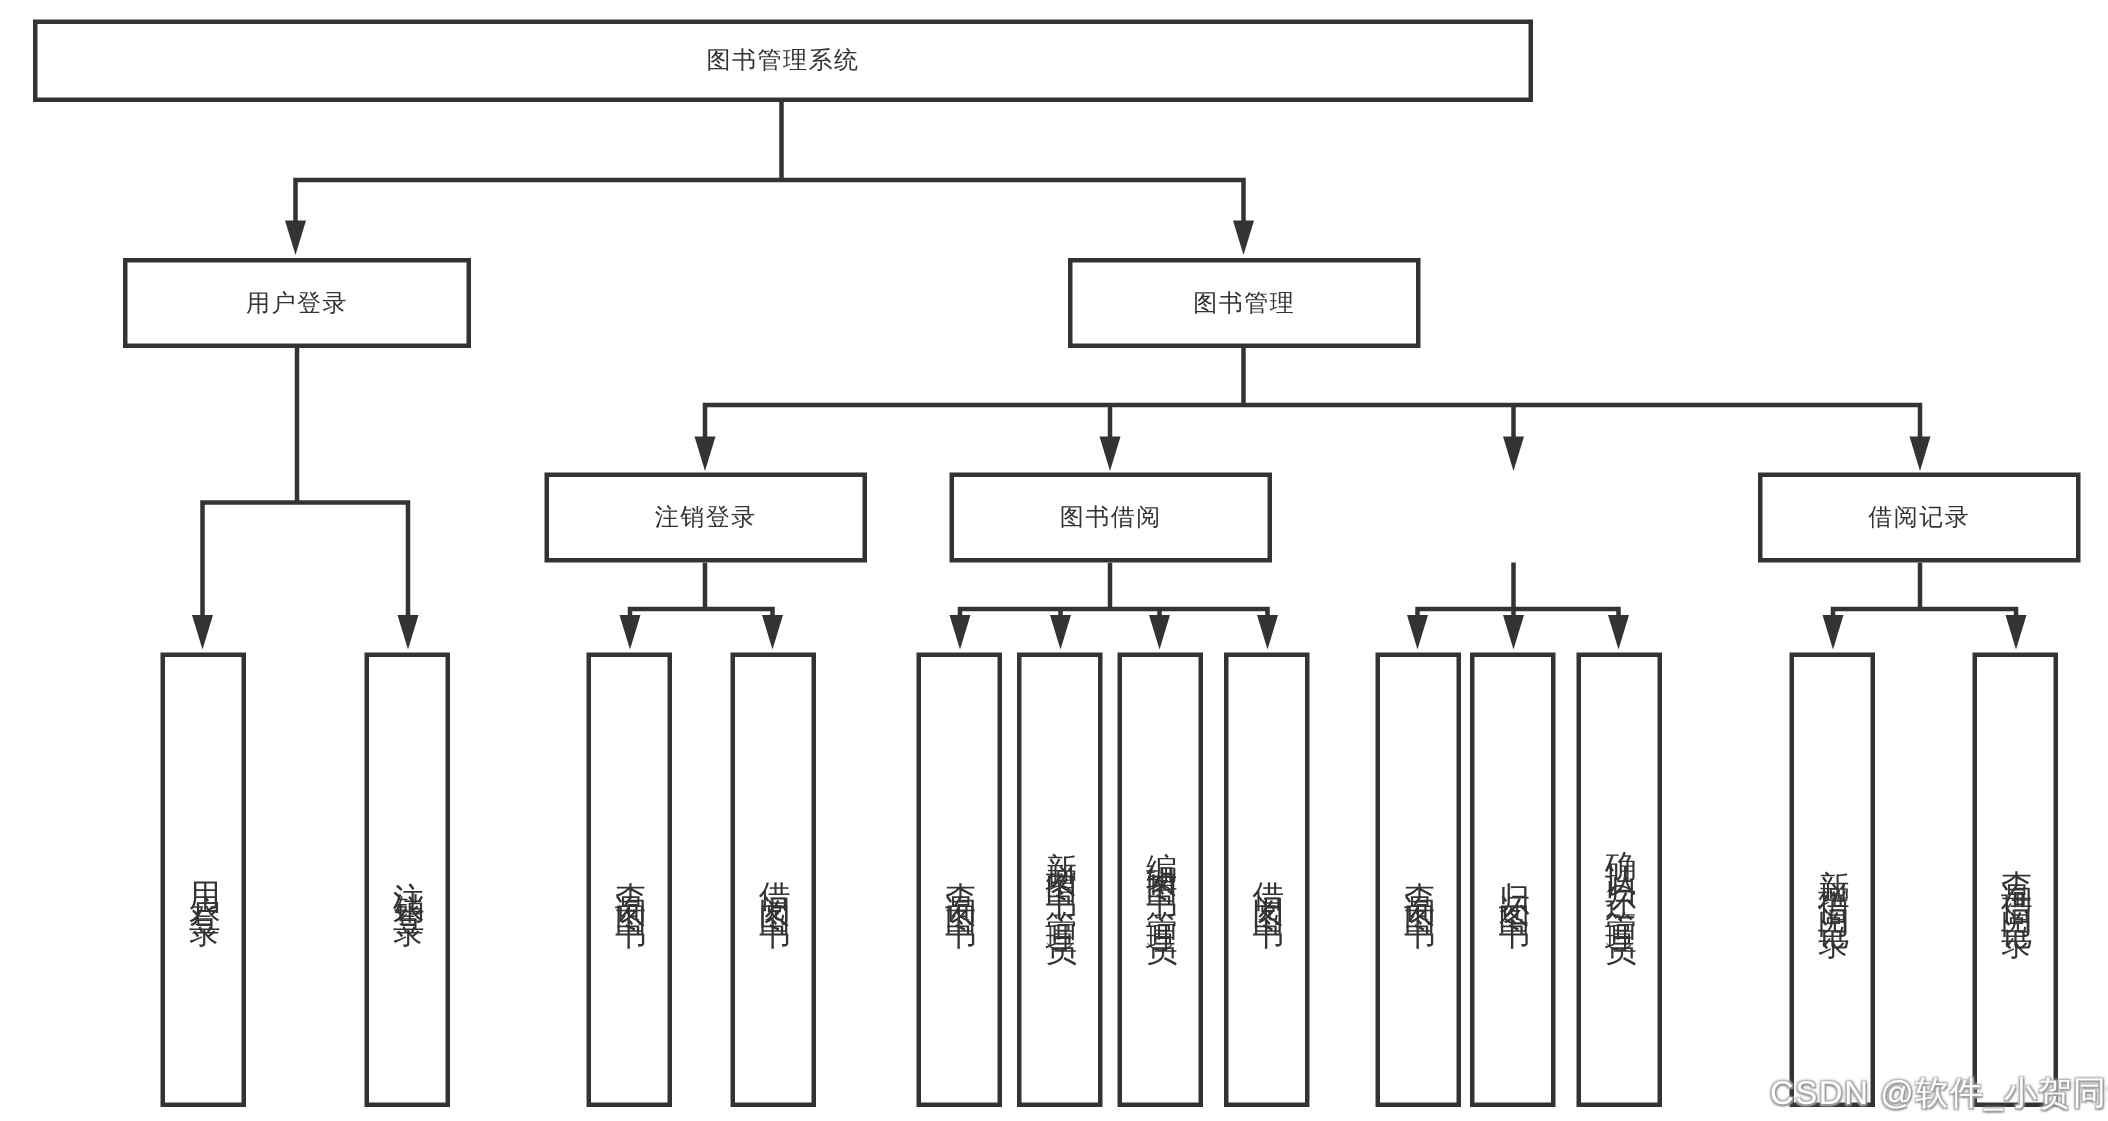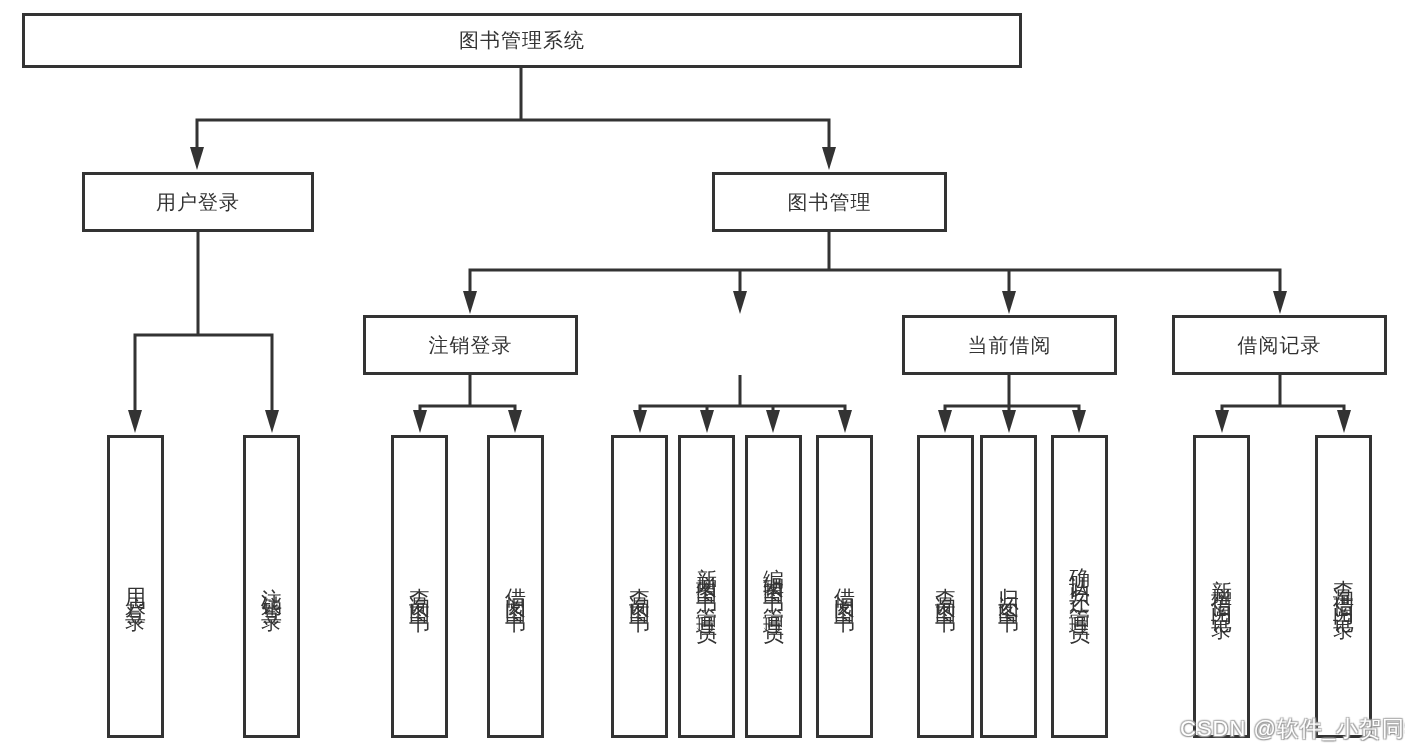--- a/index.html
+++ b/index.html
@@ -28,21 +28,21 @@
     box-sizing: border-box;
     border: 3px solid #333333;
     background: #ffffff;
     color: #333333;
     display: flex;
     align-items: center;
     justify-content: center;
     text-align: center;
   }
   .node.h span {
-    font-size: 20px;
+    font-size: 16px;
     letter-spacing: 1px;
     white-space: nowrap;
   }
   .node.root { left: 22px; top: 13px; width: 1000px; height: 55px; }
   .node.lvl2 { top: 172px; height: 60px; }
   .node.lvl3 { top: 315px; height: 60px; width: 215px; }
   .node.leaf { top: 435px; height: 303px; width: 57px; }
   .vtext {
     writing-mode: vertical-rl;
     text-orientation: mixed;
@@ -119,22 +119,22 @@
   <div class="node h lvl2" style="left:82px; width:232px;">
     <span>用户登录</span>
   </div>
   <div class="node h lvl2" style="left:712px; width:235px;">
     <span>图书管理</span>
   </div>
 
   <div class="node h lvl3" style="left:363px;">
     <span>注销登录</span>
   </div>
-  <div class="node h lvl3" style="left:902px;">
-    <span>当前借阅</span>
+  <div class="node h lvl3" style="left:633px;">
+    <span>图书借阅</span>
   </div>
   <div class="node h lvl3" style="left:1172px;">
     <span>借阅记录</span>
   </div>
 
   <div class="node leaf" style="left:107px;">
     <span class="vtext">用户登录</span>
   </div>
   <div class="node leaf" style="left:243px;">
     <span class="vtext">注销登录</span>

